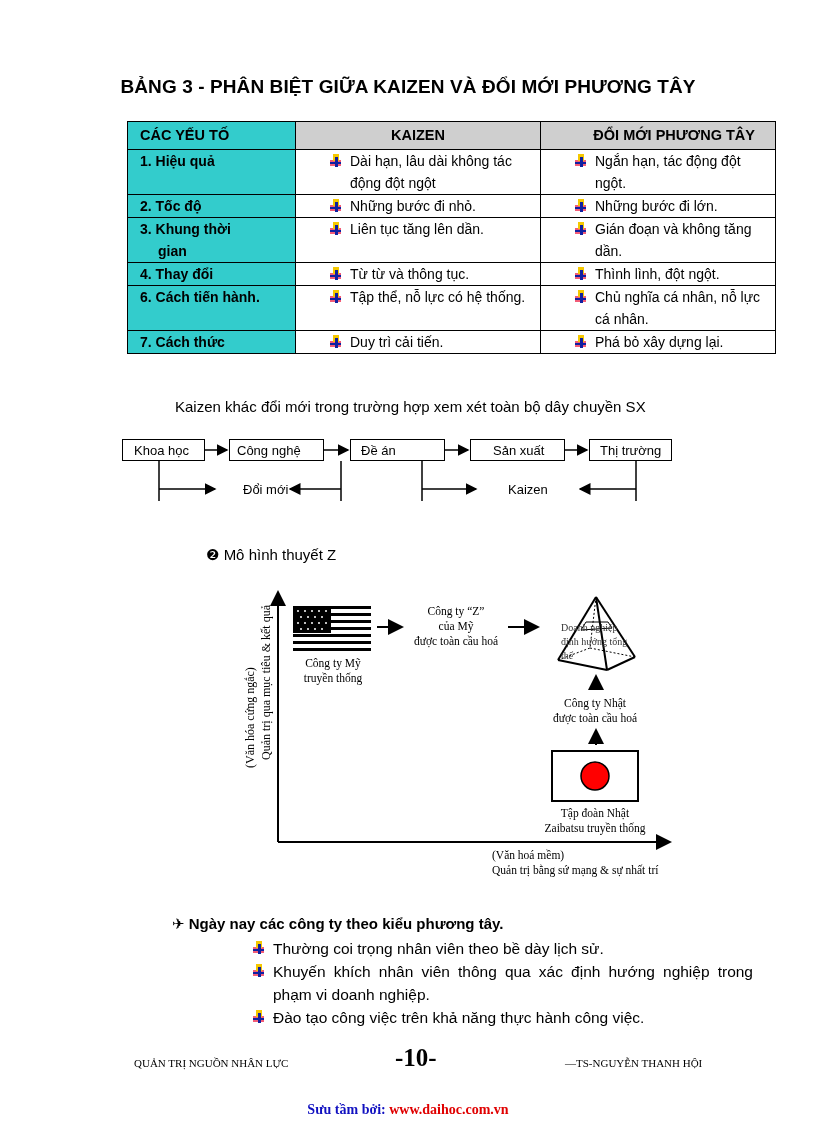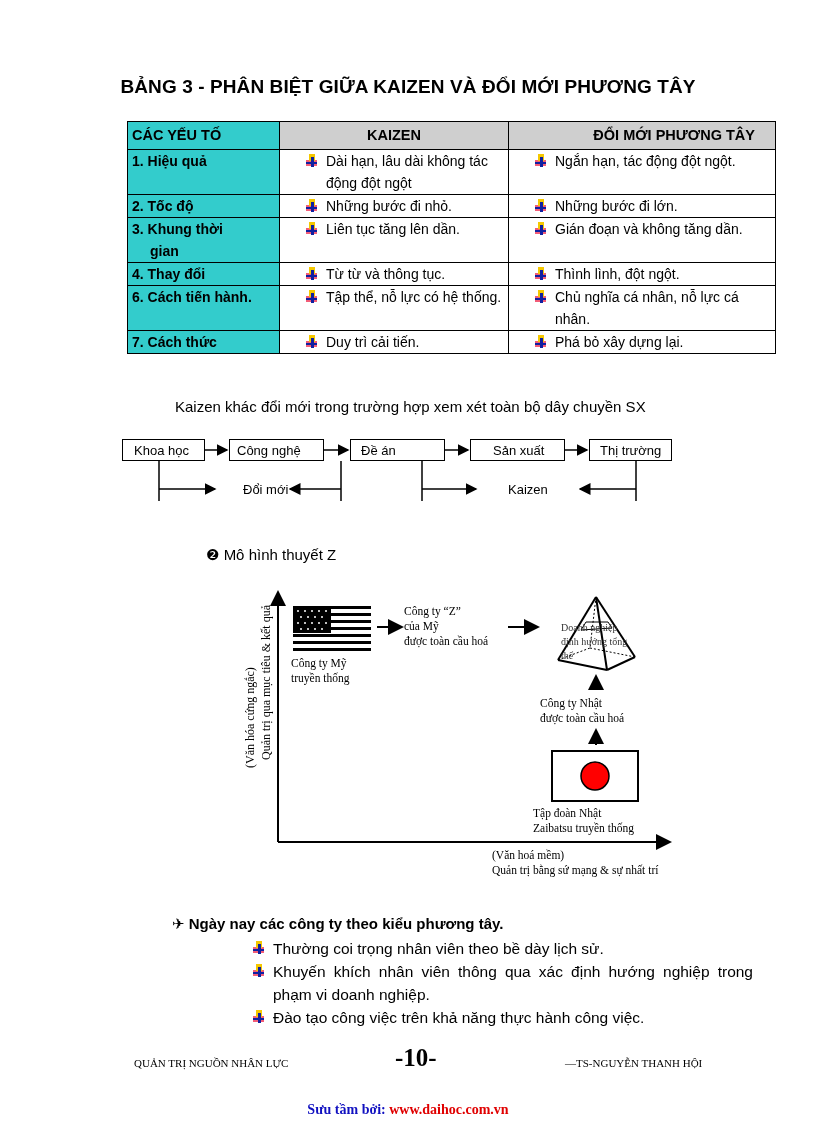--- a/index.html
+++ b/index.html
@@ -1,38 +1,38 @@
 <!DOCTYPE html>
 <html><head>
 <meta charset="utf-8">
 <style>
   html, body { margin: 0; padding: 0; background: #ffffff; }
   body { width: 816px; height: 1123px; position: relative; overflow: hidden; font-family: "Liberation Sans", sans-serif; color: #000; }
   .abs { position: absolute; }
   .title { left: 0; width: 816px; top: 76px; text-align: center; font-weight: bold; font-size: 19px; letter-spacing: 0.1px; }
   table.cmp { position: absolute; left: 127px; top: 121px; width: 649px; border-collapse: collapse; font-size: 14px; }
-  table.cmp td, table.cmp th { border: 1.5px solid #000; padding: 0 4px; vertical-align: top; line-height: 22px; }
+  table.cmp td, table.cmp th { border: 1.5px solid #000; padding: 0 12px; vertical-align: top; line-height: 22px; }
   table.cmp th { font-weight: bold; height: 27px; line-height: 27px; background: #cfcfcf; font-size: 14.5px; }
   table.cmp th.c1 { background: #33cccc; text-align: left; width: 143px; }
   table.cmp th.c2 { text-align: center; width: 220px; }
   table.cmp th.c3 { text-align: right; padding-right: 20px; }
   table.cmp td.c1 { background: #33cccc; font-weight: bold; }
   table.cmp td.c1 .indent { display: block; padding-left: 18px; }
   .bul { display: flex; padding-left: 22px; }
   .bul .ic { width: 11px; height: 13px; margin-top: 4px; margin-right: 9px; flex: 0 0 auto; position: relative; }
   .bul .txt { flex: 1; }
   .ic .r { position: absolute; left: 0; top: 6px; width: 11px; height: 6px; background: #f04060; opacity: .85; }
   .ic .y { position: absolute; left: 3px; top: 0; width: 6px; height: 7px; background: #f5c800; }
   .ic .b { position: absolute; left: 5px; top: 3px; width: 3px; height: 10px; background: #1020a0; }
   .ic .l { position: absolute; left: 0; top: 8px; width: 11px; height: 1.5px; background: #1020a0; }
   .caption { left: 175px; top: 398px; font-size: 15px; }
   .box { position: absolute; border: 1.5px solid #000; height: 22px; line-height: 22px; font-size: 13px; box-sizing: border-box; background: #fff; }
   .flowlabel { position: absolute; font-size: 13px; }
   .sect { left: 206px; top: 546px; font-size: 15px; }
-  .zlbl { position: absolute; font-family: "Liberation Serif", serif; font-size: 11.5px; text-align: left; line-height: 15px; }
+  .zlbl { position: absolute; font-family: "Liberation Serif", serif; font-size: 11.5px; text-align: center; line-height: 15px; }
   .vlabel { position: absolute; font-family: "Liberation Serif", serif; font-size: 12px; transform: rotate(-90deg); transform-origin: left top; white-space: nowrap; line-height: 15px; }
   .note-h { left: 172px; top: 915px; font-weight: bold; font-size: 15px; }
   .note-list { position: absolute; left: 253px; top: 937px; width: 500px; font-size: 15.5px; line-height: 23px; }
   .note-list .bul { padding-left: 0; }
   .note-list .txt { text-align: justify; }
   .footer-l { left: 134px; top: 1057px; font-family: "Liberation Serif", serif; font-size: 11px; }
   .footer-c { left: 395px; top: 1044px; font-family: "Liberation Serif", serif; font-size: 25px; font-weight: bold; }
   .footer-r { left: 565px; top: 1057px; font-family: "Liberation Serif", serif; font-size: 11px; }
   .credit { left: 0; width: 816px; top: 1102px; text-align: center; font-family: "Liberation Serif", serif; font-weight: bold; font-size: 14px; }
   .credit .a { color: #1010c0; }

